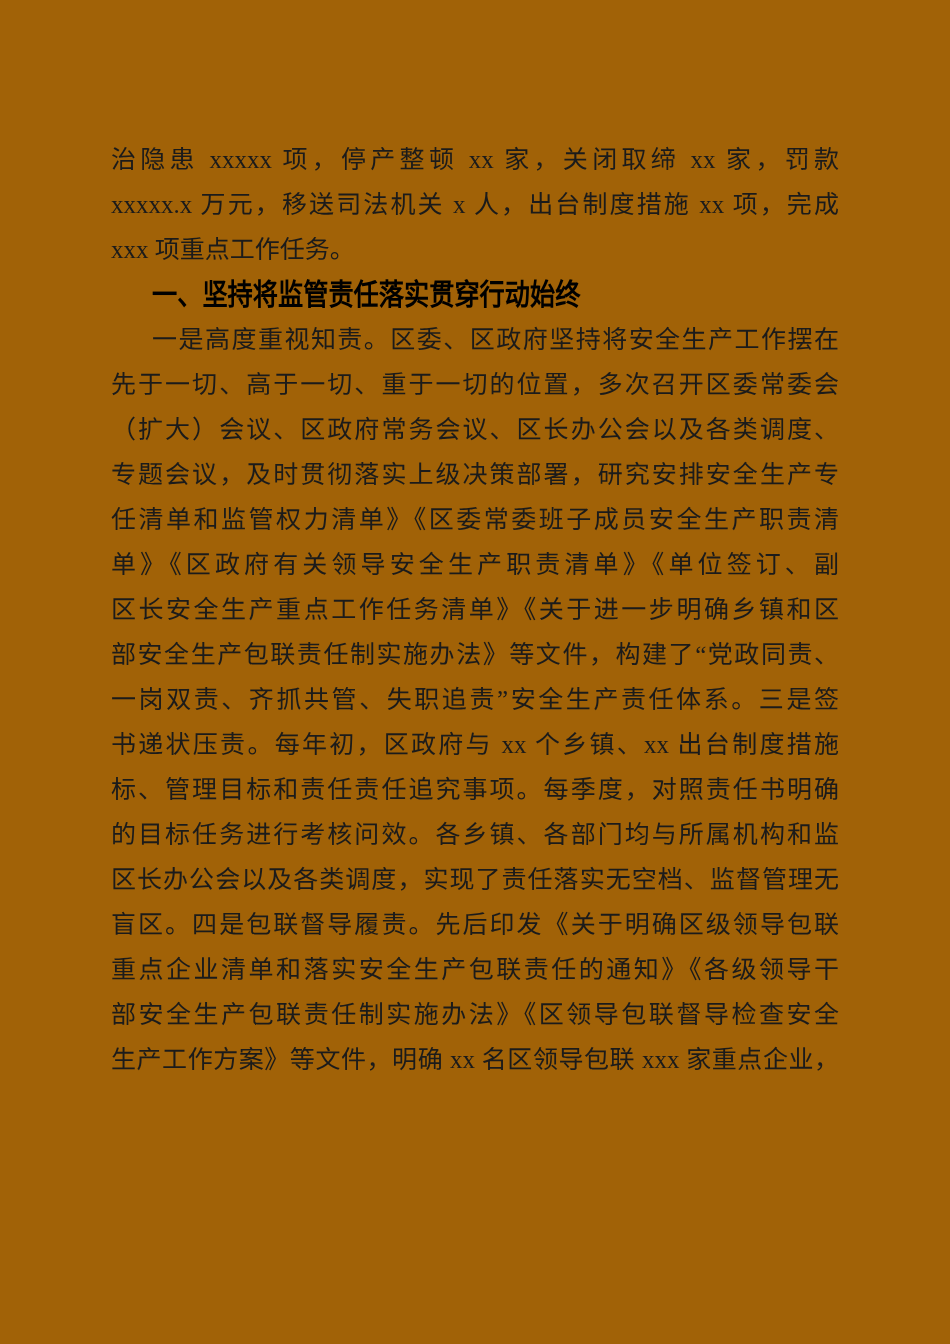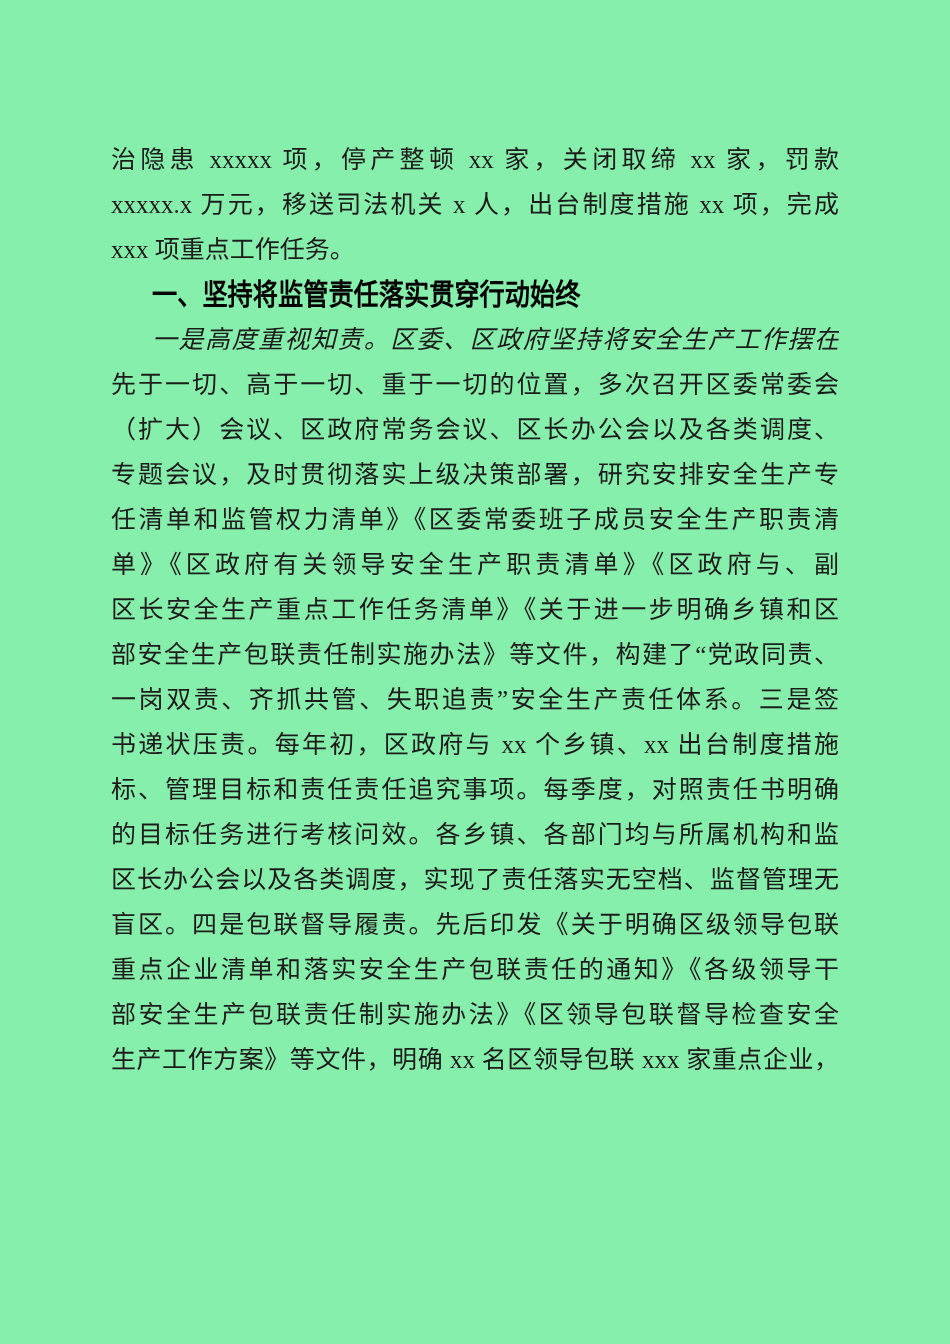--- a/index.html
+++ b/index.html
@@ -4,21 +4,21 @@
 <style>
   html, body {
     margin: 0;
     padding: 0;
     background: #ffffff;
   }
   .page {
     position: relative;
     width: 950px;
     height: 1344px;
-    background: #86efac;
+    background: #a16207;
     overflow: hidden;
     font-family: "Liberation Serif", serif;
   }
   .content {
     position: absolute;
     left: 111px;
     top: 137px;
     width: 728px;
   }
   .line {
@@ -30,21 +30,20 @@
     overflow: hidden;
     font-family: "Liberation Serif", serif;
   }
   .line.fill {
     text-align: justify;
     text-align-last: justify;
     text-justify: inter-ideograph;
   }
   .line.indent {
     text-indent: 41px;
-    font-style: italic;
   }
   .heading-line {
     height: 45px;
     line-height: 45px;
     overflow: visible;
   }
   .heading-text {
     display: inline-block;
     margin-left: 41px;
     font-family: "Liberation Sans", sans-serif;
@@ -69,21 +68,21 @@
       </div>
       <div>
         <div class="heading-line"><span class="heading-text">一、坚持将监管责任落实贯穿行动始终</span></div>
       </div>
       <div>
         <div class="line fill indent">一是高度重视知责。区委、区政府坚持将安全生产工作摆在</div>
         <div class="line fill">先于一切、高于一切、重于一切的位置，多次召开区委常委会</div>
         <div class="line fill">（扩大）会议、区政府常务会议、区长办公会以及各类调度、</div>
         <div class="line fill">专题会议，及时贯彻落实上级决策部署，研究安排安全生产专</div>
         <div class="line fill">任清单和监管权力清单》《区委常委班子成员安全生产职责清</div>
-        <div class="line fill">单》《区政府有关领导安全生产职责清单》《区政府与、副</div>
+        <div class="line fill">单》《区政府有关领导安全生产职责清单》《单位签订、副</div>
         <div class="line fill">区长安全生产重点工作任务清单》《关于进一步明确乡镇和区</div>
         <div class="line fill">部安全生产包联责任制实施办法》等文件，构建了“党政同责、</div>
         <div class="line fill">一岗双责、齐抓共管、失职追责”安全生产责任体系。三是签</div>
         <div class="line fill">书递状压责。每年初，区政府与 xx 个乡镇、xx 出台制度措施</div>
         <div class="line fill">标、管理目标和责任责任追究事项。每季度，对照责任书明确</div>
         <div class="line fill">的目标任务进行考核问效。各乡镇、各部门均与所属机构和监</div>
         <div class="line fill">区长办公会以及各类调度，实现了责任落实无空档、监督管理无</div>
         <div class="line fill">盲区。四是包联督导履责。先后印发《关于明确区级领导包联</div>
         <div class="line fill">重点企业清单和落实安全生产包联责任的通知》《各级领导干</div>
         <div class="line fill">部安全生产包联责任制实施办法》《区领导包联督导检查安全</div>

